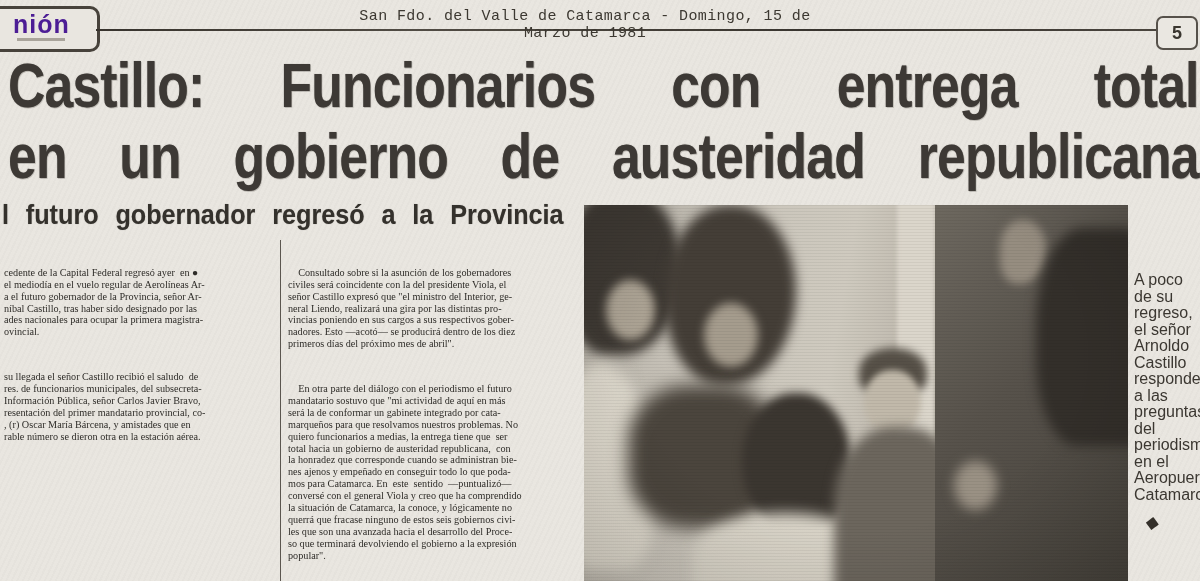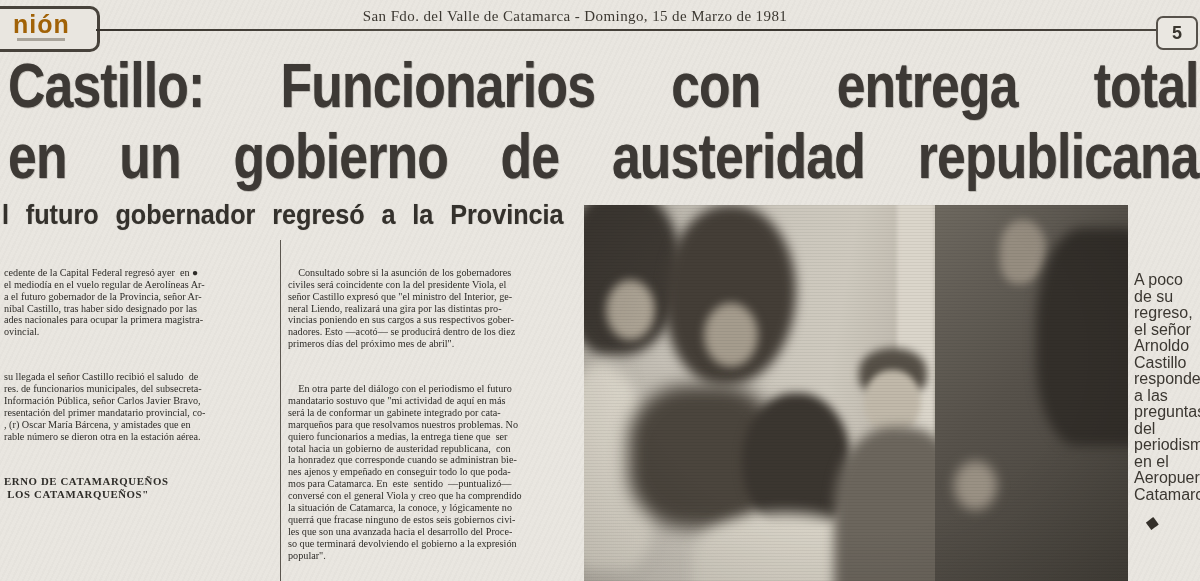--- a/index.html
+++ b/index.html
@@ -16,25 +16,25 @@
       #e9e6e0;
     color:#2d2b27;
   }
   
   .logo-badge{
     position:absolute; left:-12px; top:6px; width:112px; height:46px;
     border:3px solid #47423b; border-radius:10px; background:#e9e6e0;
     padding:2px 8px 0 22px;
   }
   .logo-text{ font-family:"Liberation Sans",sans-serif; font-weight:bold; font-size:25px;
-    color:#a16207; letter-spacing:1px; line-height:26px; }
+    color:#4c1d95; letter-spacing:1px; line-height:26px; }
   .logo-sub{ width:48px; height:3px; margin:1px 0 0 4px; background:#8d887e; opacity:.7; }
   .dateline{
-    position:absolute; left:340px; top:8px; width:470px; text-align:center;
-    font-family:Liberation Serif, serif; font-size:15px; color:#3c3831;
+    position:absolute; left:350px; top:8px; width:470px; text-align:center;
+    font-family:Liberation Mono, monospace; font-size:15px; color:#3c3831;
     letter-spacing:.4px;
   }
   .masthead-rule{ position:absolute; left:96px; top:29px; width:1062px; height:2px;
     background:linear-gradient(90deg,#37332d 0%,#514c44 30%,#37332d 70%,#4a453e 100%); }
   .page-badge{
     position:absolute; left:1156px; top:16px; width:42px; height:34px;
     border:2px solid #56514a; border-radius:7px; background:#eae7e1;
     display:flex; align-items:center; justify-content:center;
     font-family:"Liberation Sans",sans-serif; font-weight:bold; font-size:18px; color:#3a362f;
   }
@@ -114,22 +114,20 @@
 a el futuro gobernador de la Provincia, señor Ar-
 níbal Castillo, tras haber sido designado por las
 ades nacionales para ocupar la primera magistra-
 ovincial.</p>
     <p>su llegada el señor Castillo recibió el saludo  de
 res. de funcionarios municipales, del subsecreta-
 Información Pública, señor Carlos Javier Bravo,
 resentación del primer mandatario provincial, co-
 , (r) Oscar María Bárcena, y amistades que en
 rable número se dieron otra en la estación aérea.</p>
-    <div class="sect">ERNO DE CATAMARQUEÑOS
- LOS CATAMARQUEÑOS"</div>
     
   </div>
 
   <div class="col-divider"></div>
 
   <div class="col col2">
     <p>    Consultado sobre si la asunción de los gobernadores
 civiles será coincidente con la del presidente Viola, el
 señor Castillo expresó que "el ministro del Interior, ge-
 neral Liendo, realizará una gira por las distintas pro-

